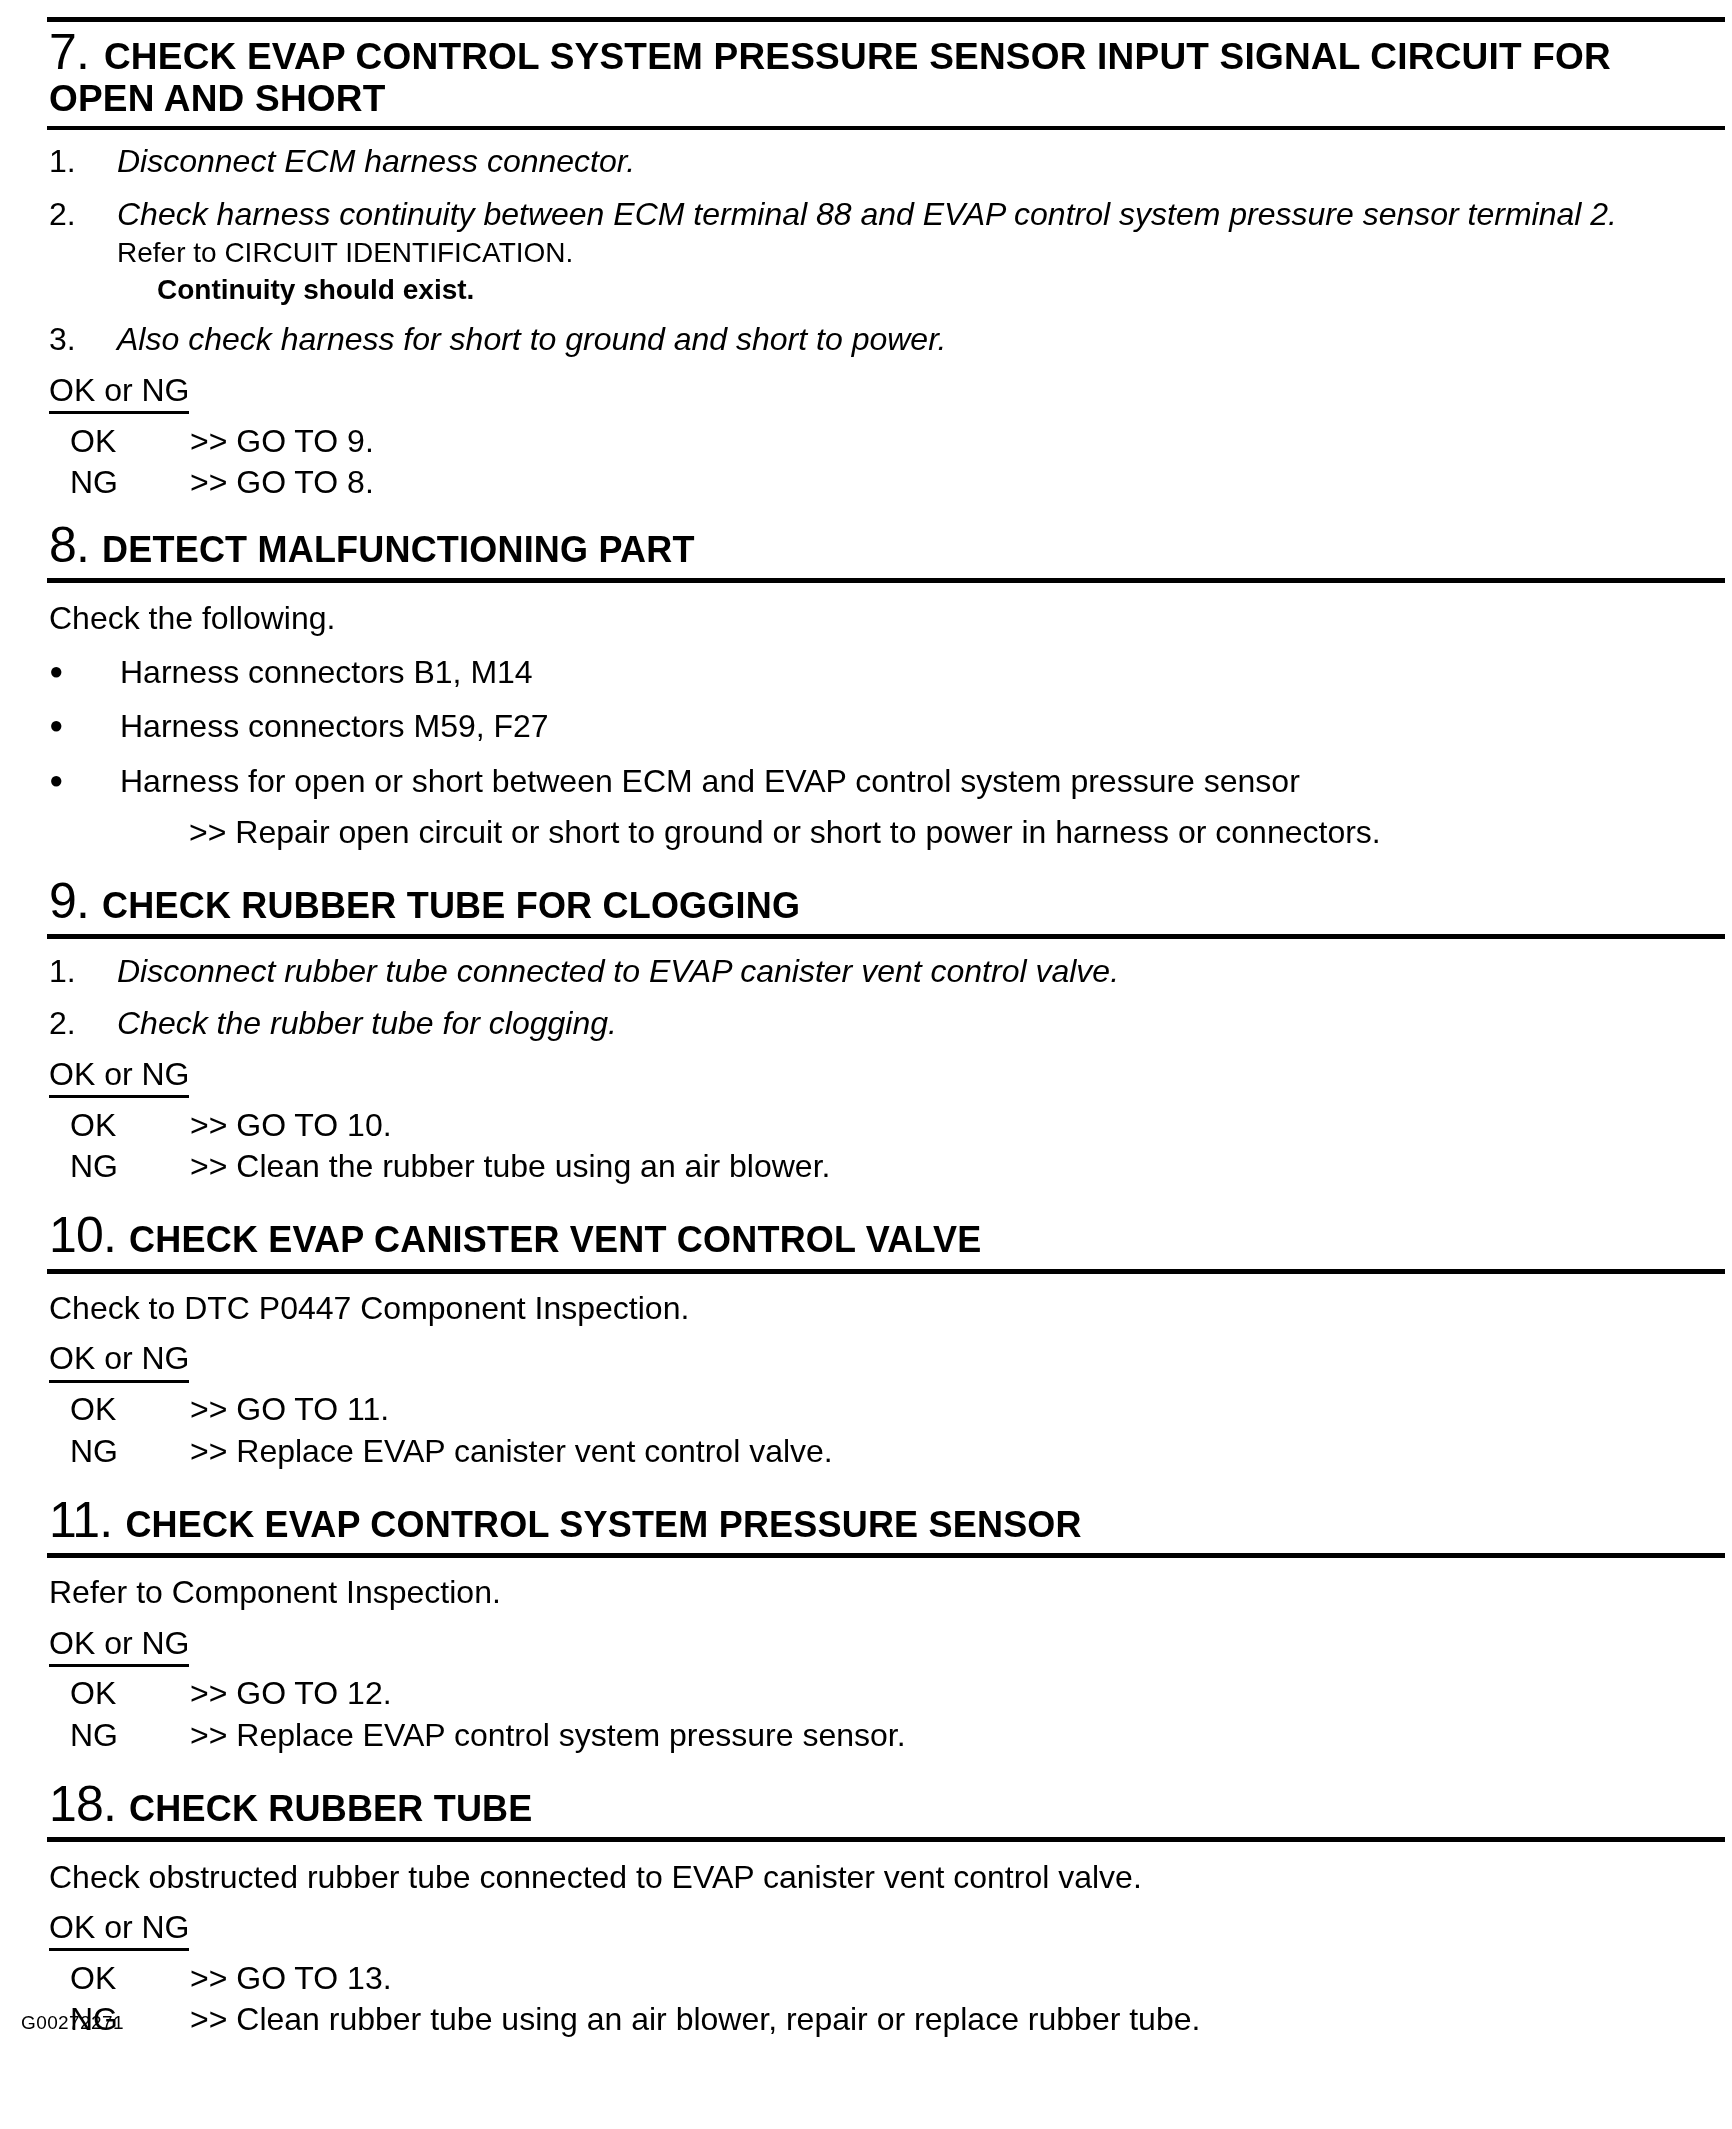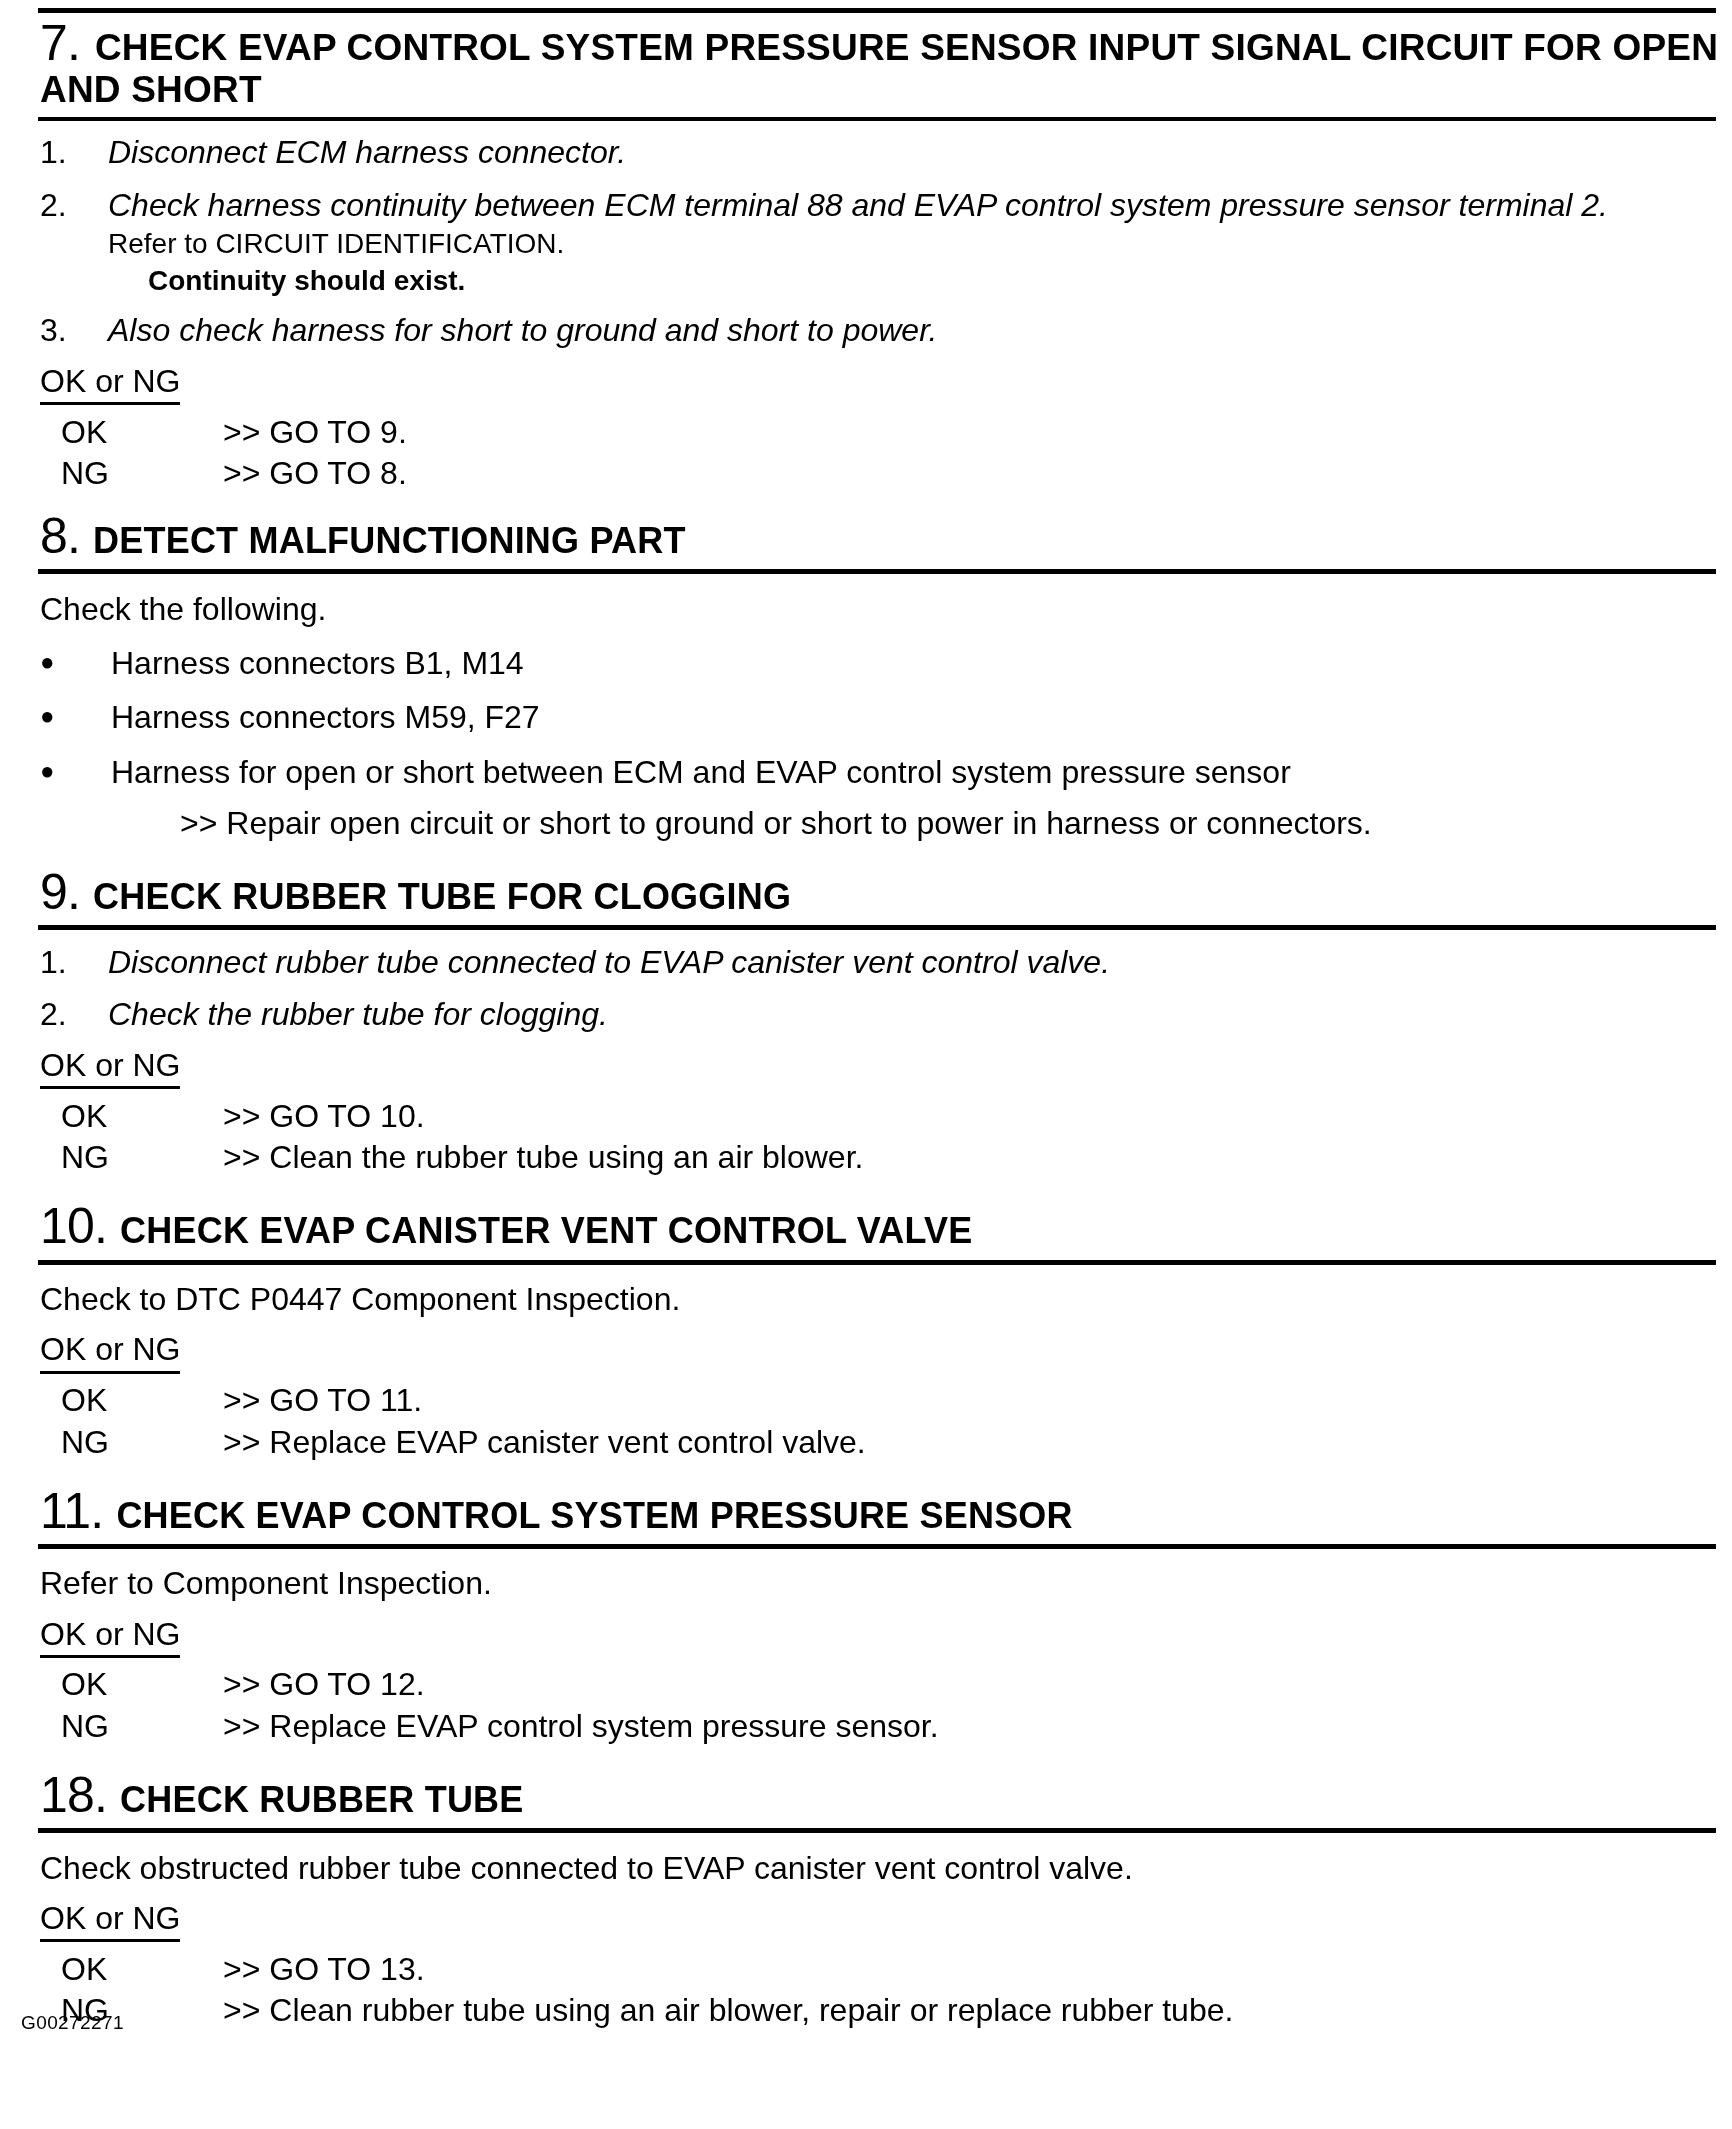--- a/index.html
+++ b/index.html
@@ -13,21 +13,21 @@
     height: 2129px;
     font-family: "Liberation Sans", sans-serif;
     color: #000000;
     -webkit-font-smoothing: none;
   }
   .page {
     position: relative;
     width: 1732px;
     height: 2129px;
     box-sizing: border-box;
-    padding: 8px;
+    padding: 17px;
     overflow: hidden;
   }
 
   
   .rule {
     height: 0;
     border-top: 5.6px solid #000;
     margin: 0 0 0 30px;
     width: 1678px;
   }
@@ -152,21 +152,20 @@
     padding-bottom: 1.6px;
   }
   .okng-rows {
     margin-top: 6.4px;
   }
   .okng-row {
     display: flex;
     font-size: 32px;
     line-height: 1.30;
     padding-left: 21px;
-    gap: 42px;
   }
   .okng-row .lbl {
     width: 120px;
     flex: 0 0 120px;
   }
   .okng-row .res {
     flex: 1 1 auto;
   }
 
   

